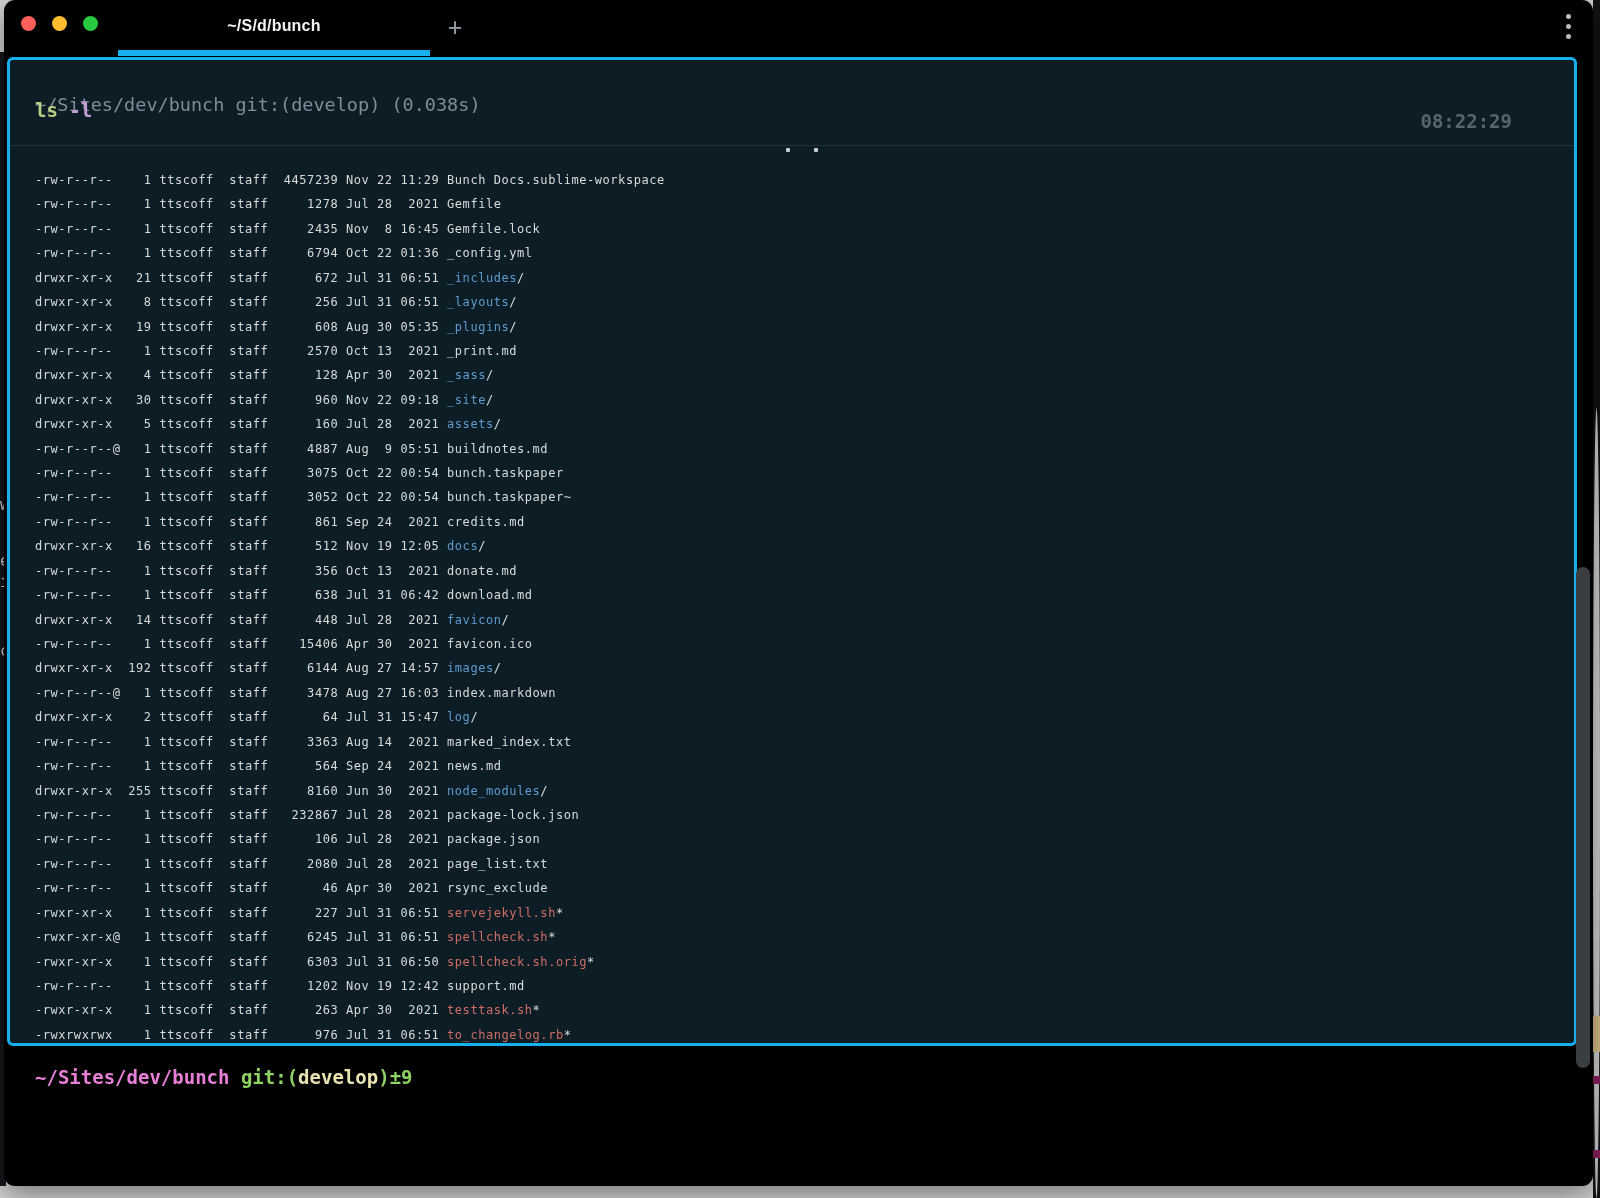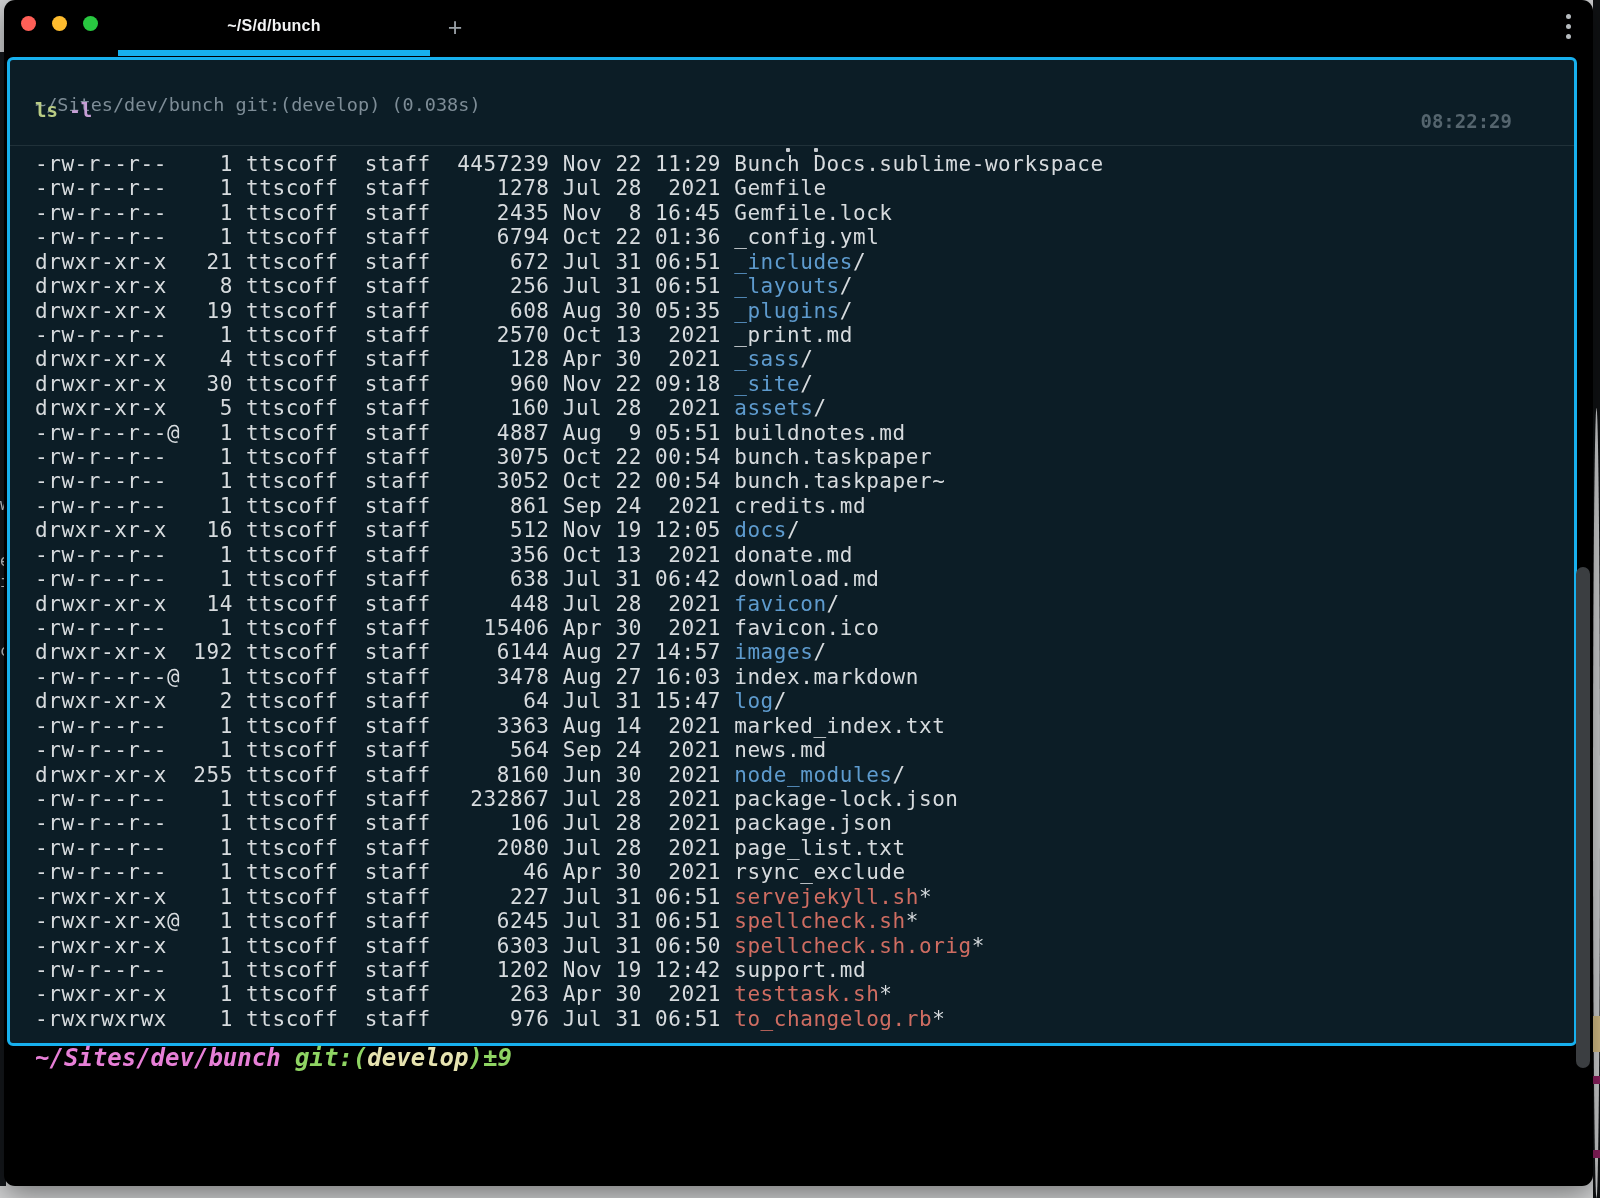--- a/index.html
+++ b/index.html
@@ -52,27 +52,27 @@
   .block{position:absolute;left:3px;top:57px;width:1570px;height:989px;background:var(--block_bg);
          border:3px solid var(--accent);border-radius:6px;}
   .context-line{position:absolute;left:25px;top:34px;color:var(--dim);font-size:18.5px;}
   .cmd-row{position:absolute;left:25px;top:39px;font-size:19px;font-weight:bold;white-space:pre;}
   .cmd-name{color:var(--cmd_green);}
   .cmd-arg{color:var(--flag_purple);}
   .timestamp{position:absolute;right:62px;top:50px;color:var(--timestamp);font-size:19px;font-weight:bold;}
   .separator{position:absolute;left:0;top:85px;width:100%;height:1px;background:var(--separator);}
   .clipped-frag{position:absolute;top:88px;width:4px;height:4px;background:#c8cdd1;border-radius:1px;}
 
-  .listing{position:absolute;left:25px;top:92px;font-size:21px;letter-spacing:.55px;
+  .listing{position:absolute;left:25px;top:108px;font-size:12px;letter-spacing:.55px;
            line-height:24.42px;white-space:pre;color:var(--text);}
   .listing .dir{color:var(--dir_blue);}
   .listing .exec{color:var(--exec_red);}
 
   
-  .bottom-prompt{position:absolute;left:31px;top:1044px;font-size:24px;font-weight:bold;white-space:pre;font-style:italic;}
+  .bottom-prompt{position:absolute;left:31px;top:1066px;font-size:19px;font-weight:bold;white-space:pre;}
   .bp-path{color:var(--prompt_pink);}
   .bp-git{color:var(--git_green);}
   .bp-branch{color:var(--branch_cream);}
 
   
   .scroll-thumb{position:absolute;left:1576px;top:567px;width:14px;height:501px;background:var(--scrollbar);
                 border-radius:7px;}
 </style>
 </head>
 <body>

